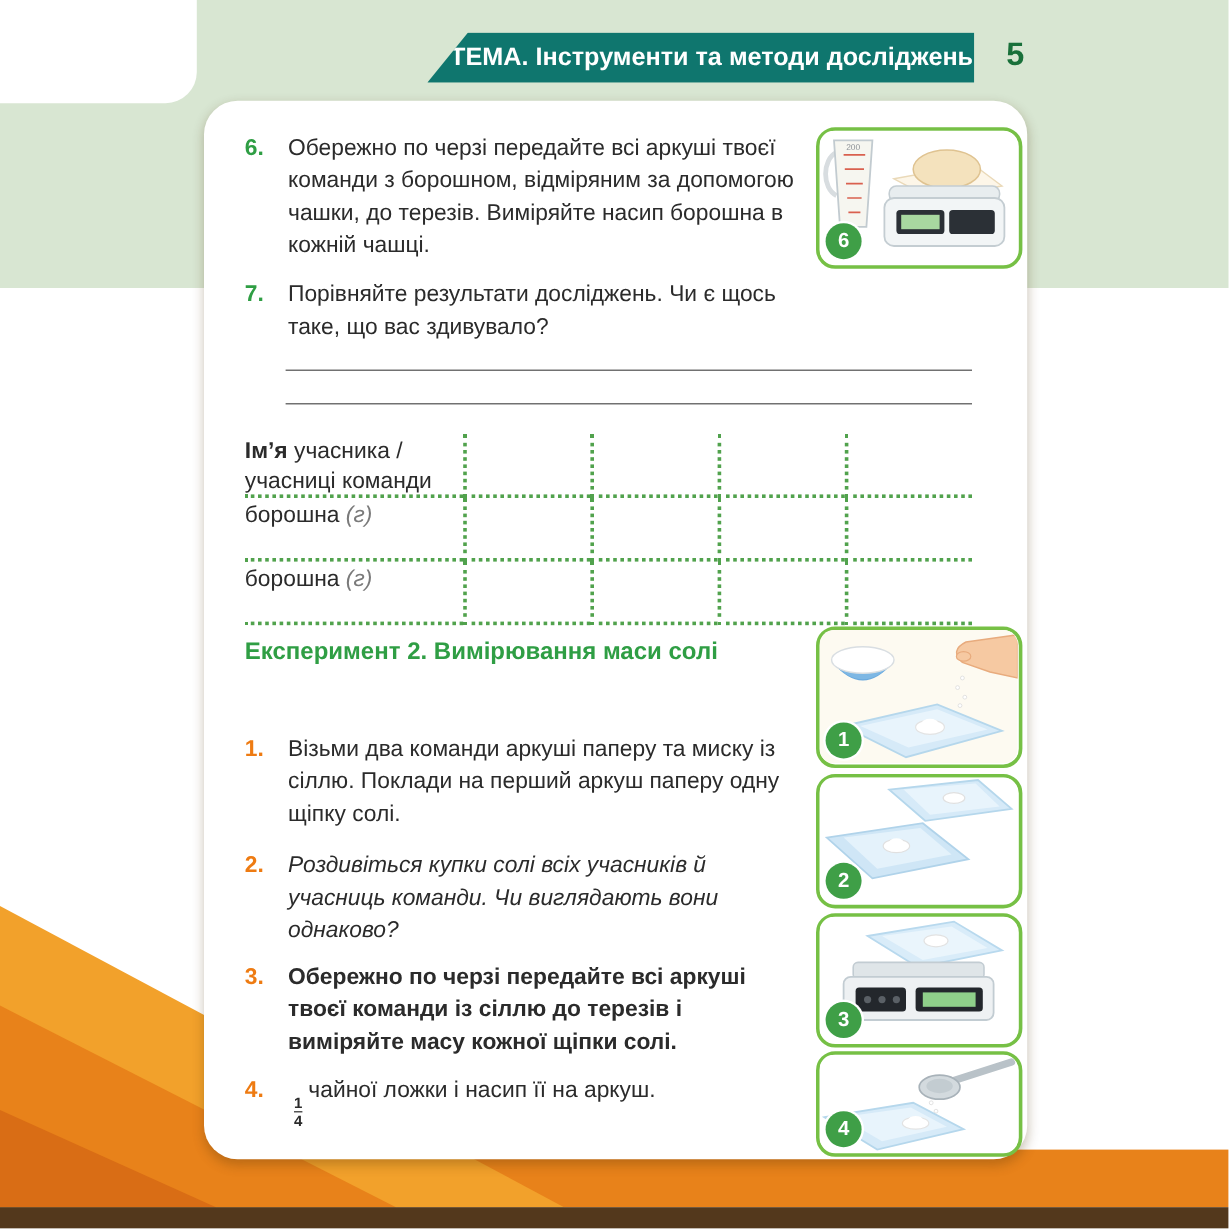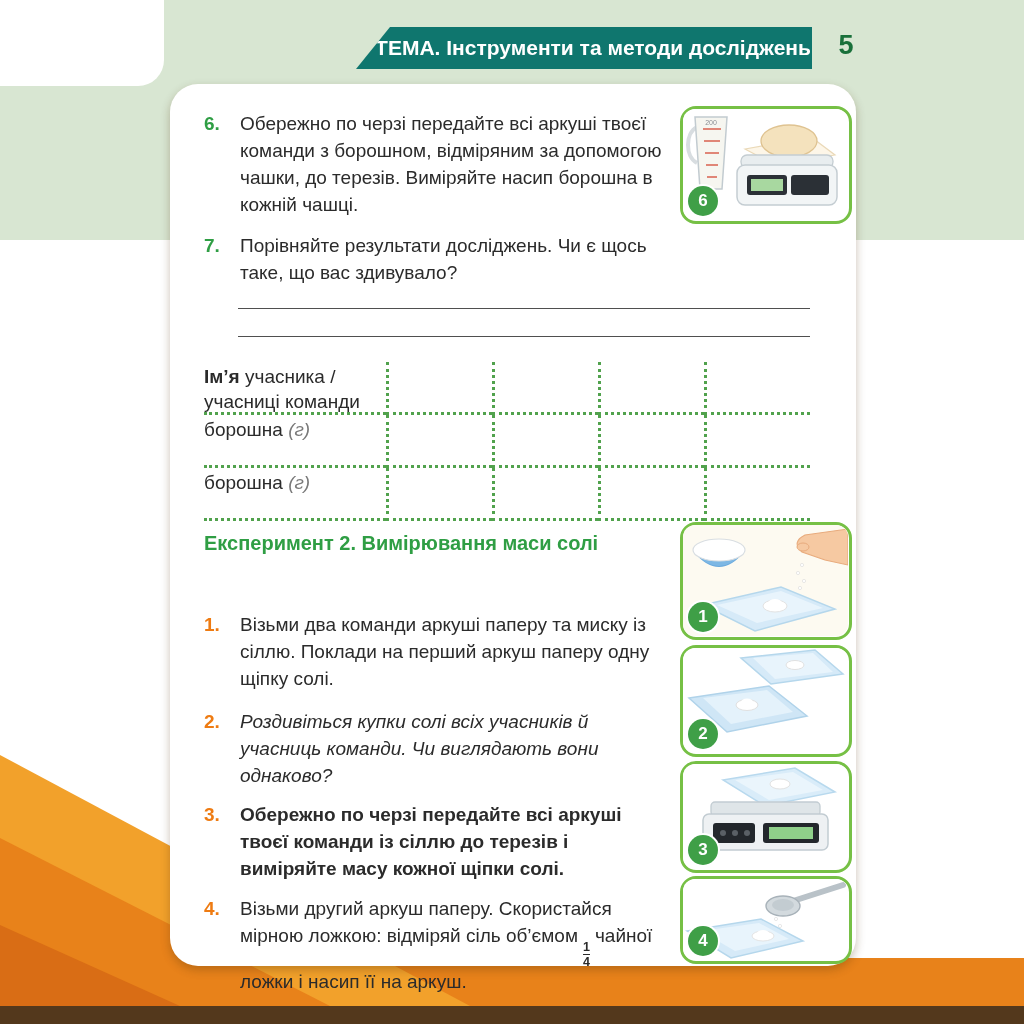--- a/index.html
+++ b/index.html
@@ -130,21 +130,21 @@
       <span class="txt" style="width:430px;font-style:italic;">Роздивіться купки солі всіх учасників й учасниць команди. Чи виглядають вони однаково?</span>
     </div>
 
     <div class="item" style="left:34px; top:717px; width:470px;">
       <span class="num orange">3.</span>
       <span class="txt" style="width:430px;font-weight:bold;">Обережно по черзі передайте всі аркуші твоєї команди із сіллю до терезів і виміряйте масу кожної щіпки солі.</span>
     </div>
 
     <div class="item" style="left:34px; top:811px; width:470px;">
       <span class="num orange">4.</span>
-      <span class="txt" style="width:430px;"><span>Візьми другий аркуш паперу. Скористайся мірною ложкою: відміряй сіль об’ємом</span><span class="frac">
+      <span class="txt" style="width:430px;"><span class="frac">
             <span class="fn">1</span>
             <span class="fd">4</span>
           </span><span>чайної ложки і насип її на аркуш.</span></span>
     </div>
 
     <div class="fig" style="top:22px; height:118px;">
       <svg width="165" height="111" viewBox="0 0 165 111">
         <rect x="0" y="0" width="165" height="111" fill="#ffffff"></rect>
         <path d="M14,18 C2,24 2,48 14,54" fill="none" stroke="#d8dde0" stroke-width="4"></path>
         <path d="M12,8 L44,8 L39,80 L17,80 Z" fill="#f6f6f0" stroke="#c2cbd0" stroke-width="1.5"></path>

